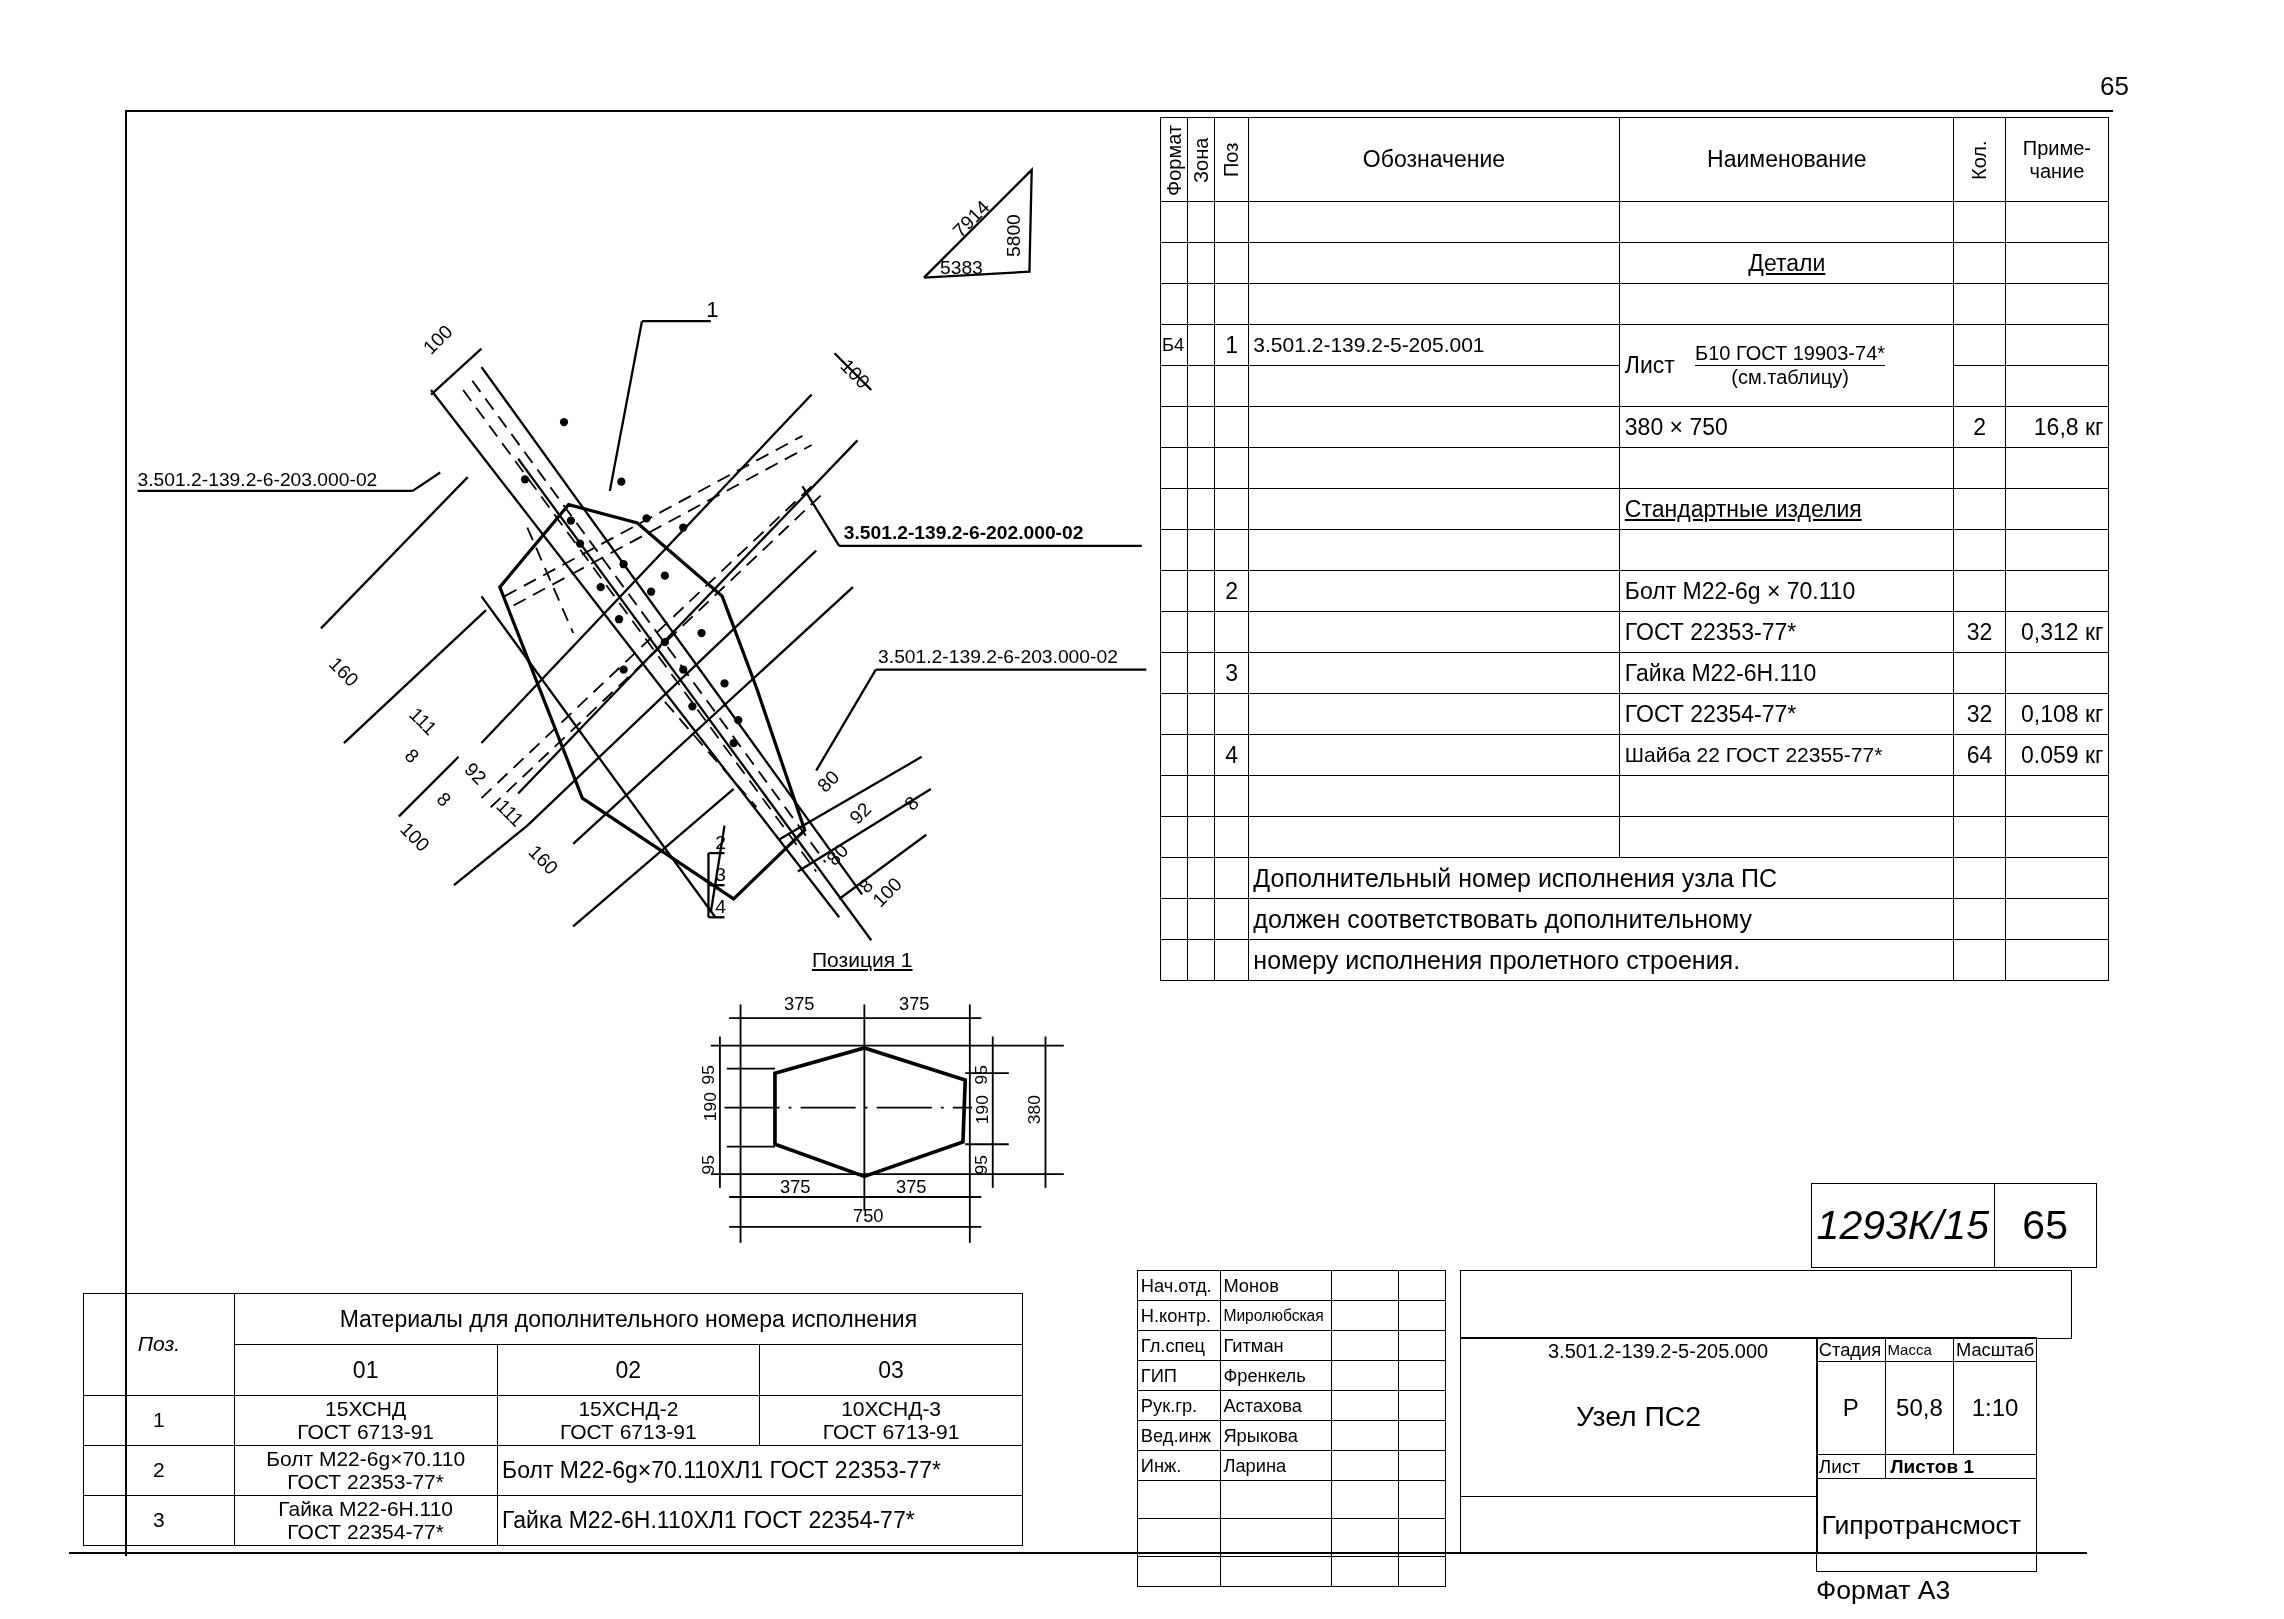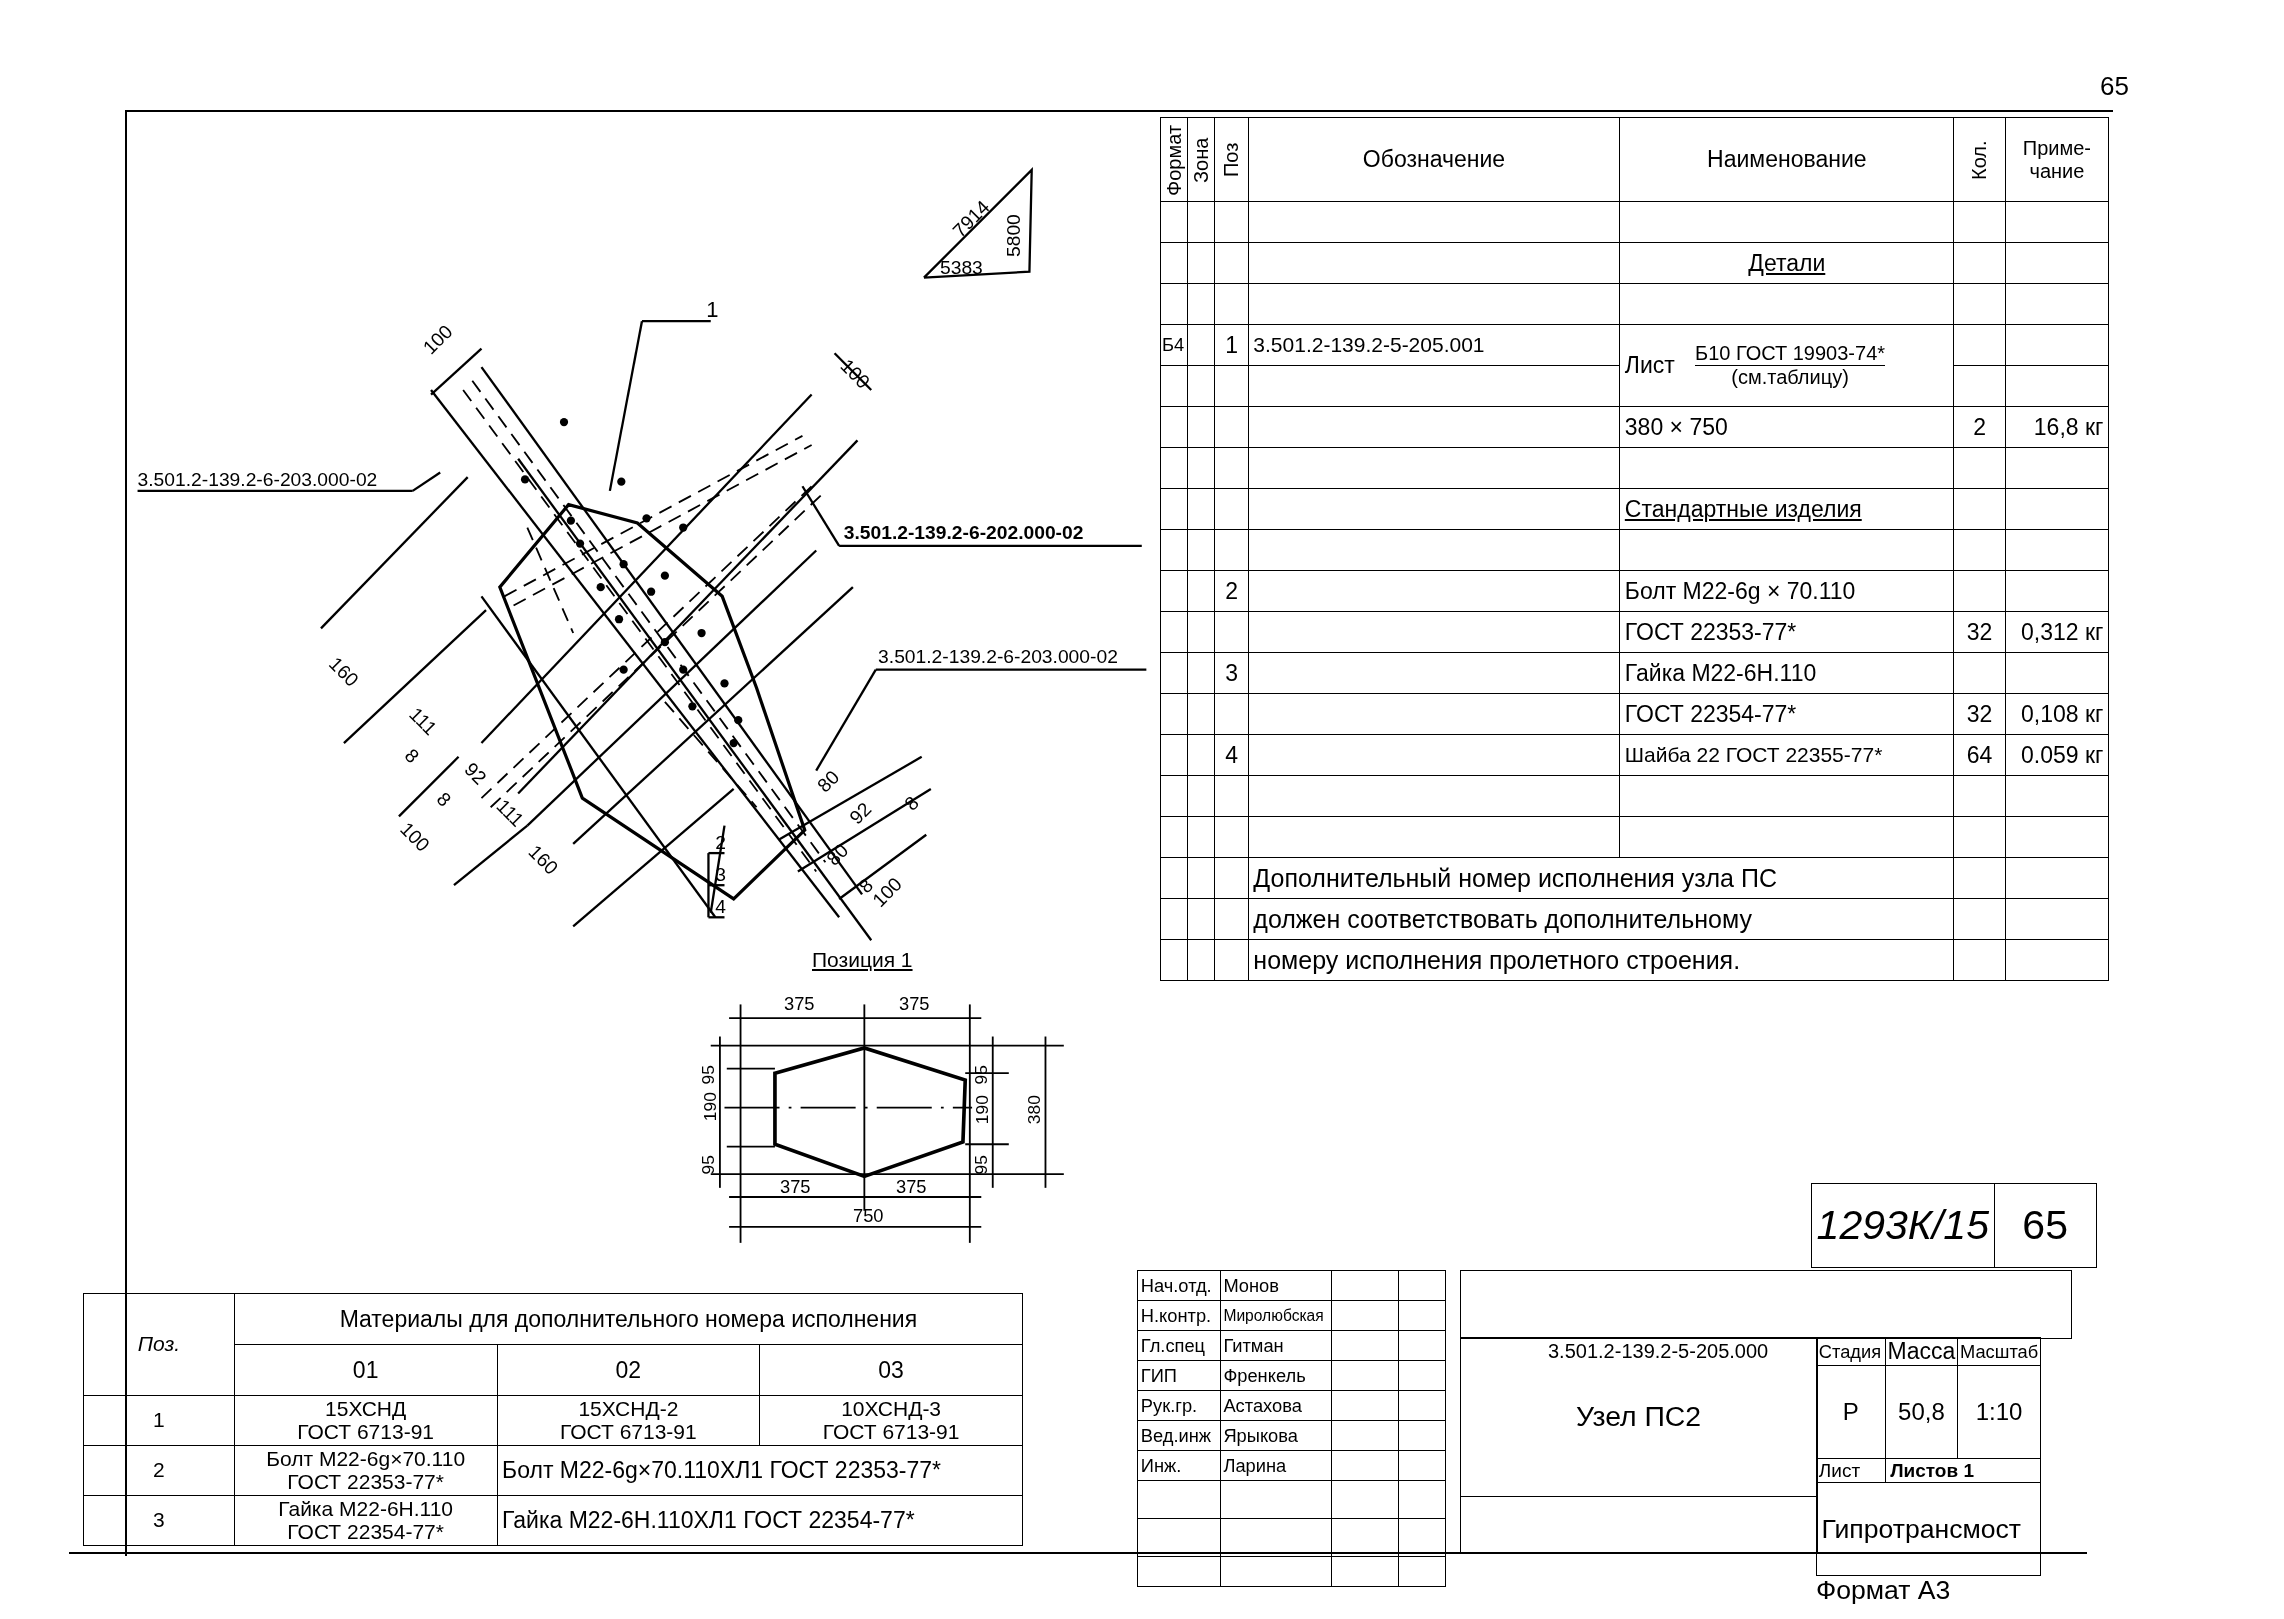--- a/index.html
+++ b/index.html
@@ -491,21 +491,21 @@
     <div class="t" style="left:87px;top:25px;font-size:20px;margin-top:45px;">3.501.2-139.2-5-205.000</div>
   </div>
   <div class="abs" style="left:323px;top:67px;width:358px;height:160px;border:1.8px solid #000;box-sizing:border-box;padding-left:24px;">
     <div class="t" style="left:115px;top:64px;font-size:28.4px;">Узел ПС2</div>
   </div>
   <div class="abs" style="left:323px;top:226px;width:358px;height:57px;border:1.8px solid #000;box-sizing:border-box;"></div>
   <table style="left:679px;top:67px;">
     <tbody>
         <tr>
       <td style="width:64px;height:23px;font-size:18.3px;padding:0 1.8px;">Стадия</td>
-      <td style="width:64px;font-size:23px;padding:0 1.8px;">Масса</td>
+      <td style="width:64px;font-size:15px;padding:0 1.8px;">Масса</td>
       <td style="width:73px;font-size:18.3px;padding:0 1.8px;">Масштаб</td>
     </tr>
     <tr>
       <td style="height:92px;text-align:center;font-size:24px;">Р</td>
       <td style="text-align:center;font-size:24px;">50,8</td>
       <td style="text-align:center;font-size:24px;">1:10</td>
     </tr>
     <tr>
       <td style="height:23px;font-size:19px;padding:0 1.8px;">Лист</td>
       <td colspan="2" style="font-size:19px;font-weight:bold;">Листов 1</td>

